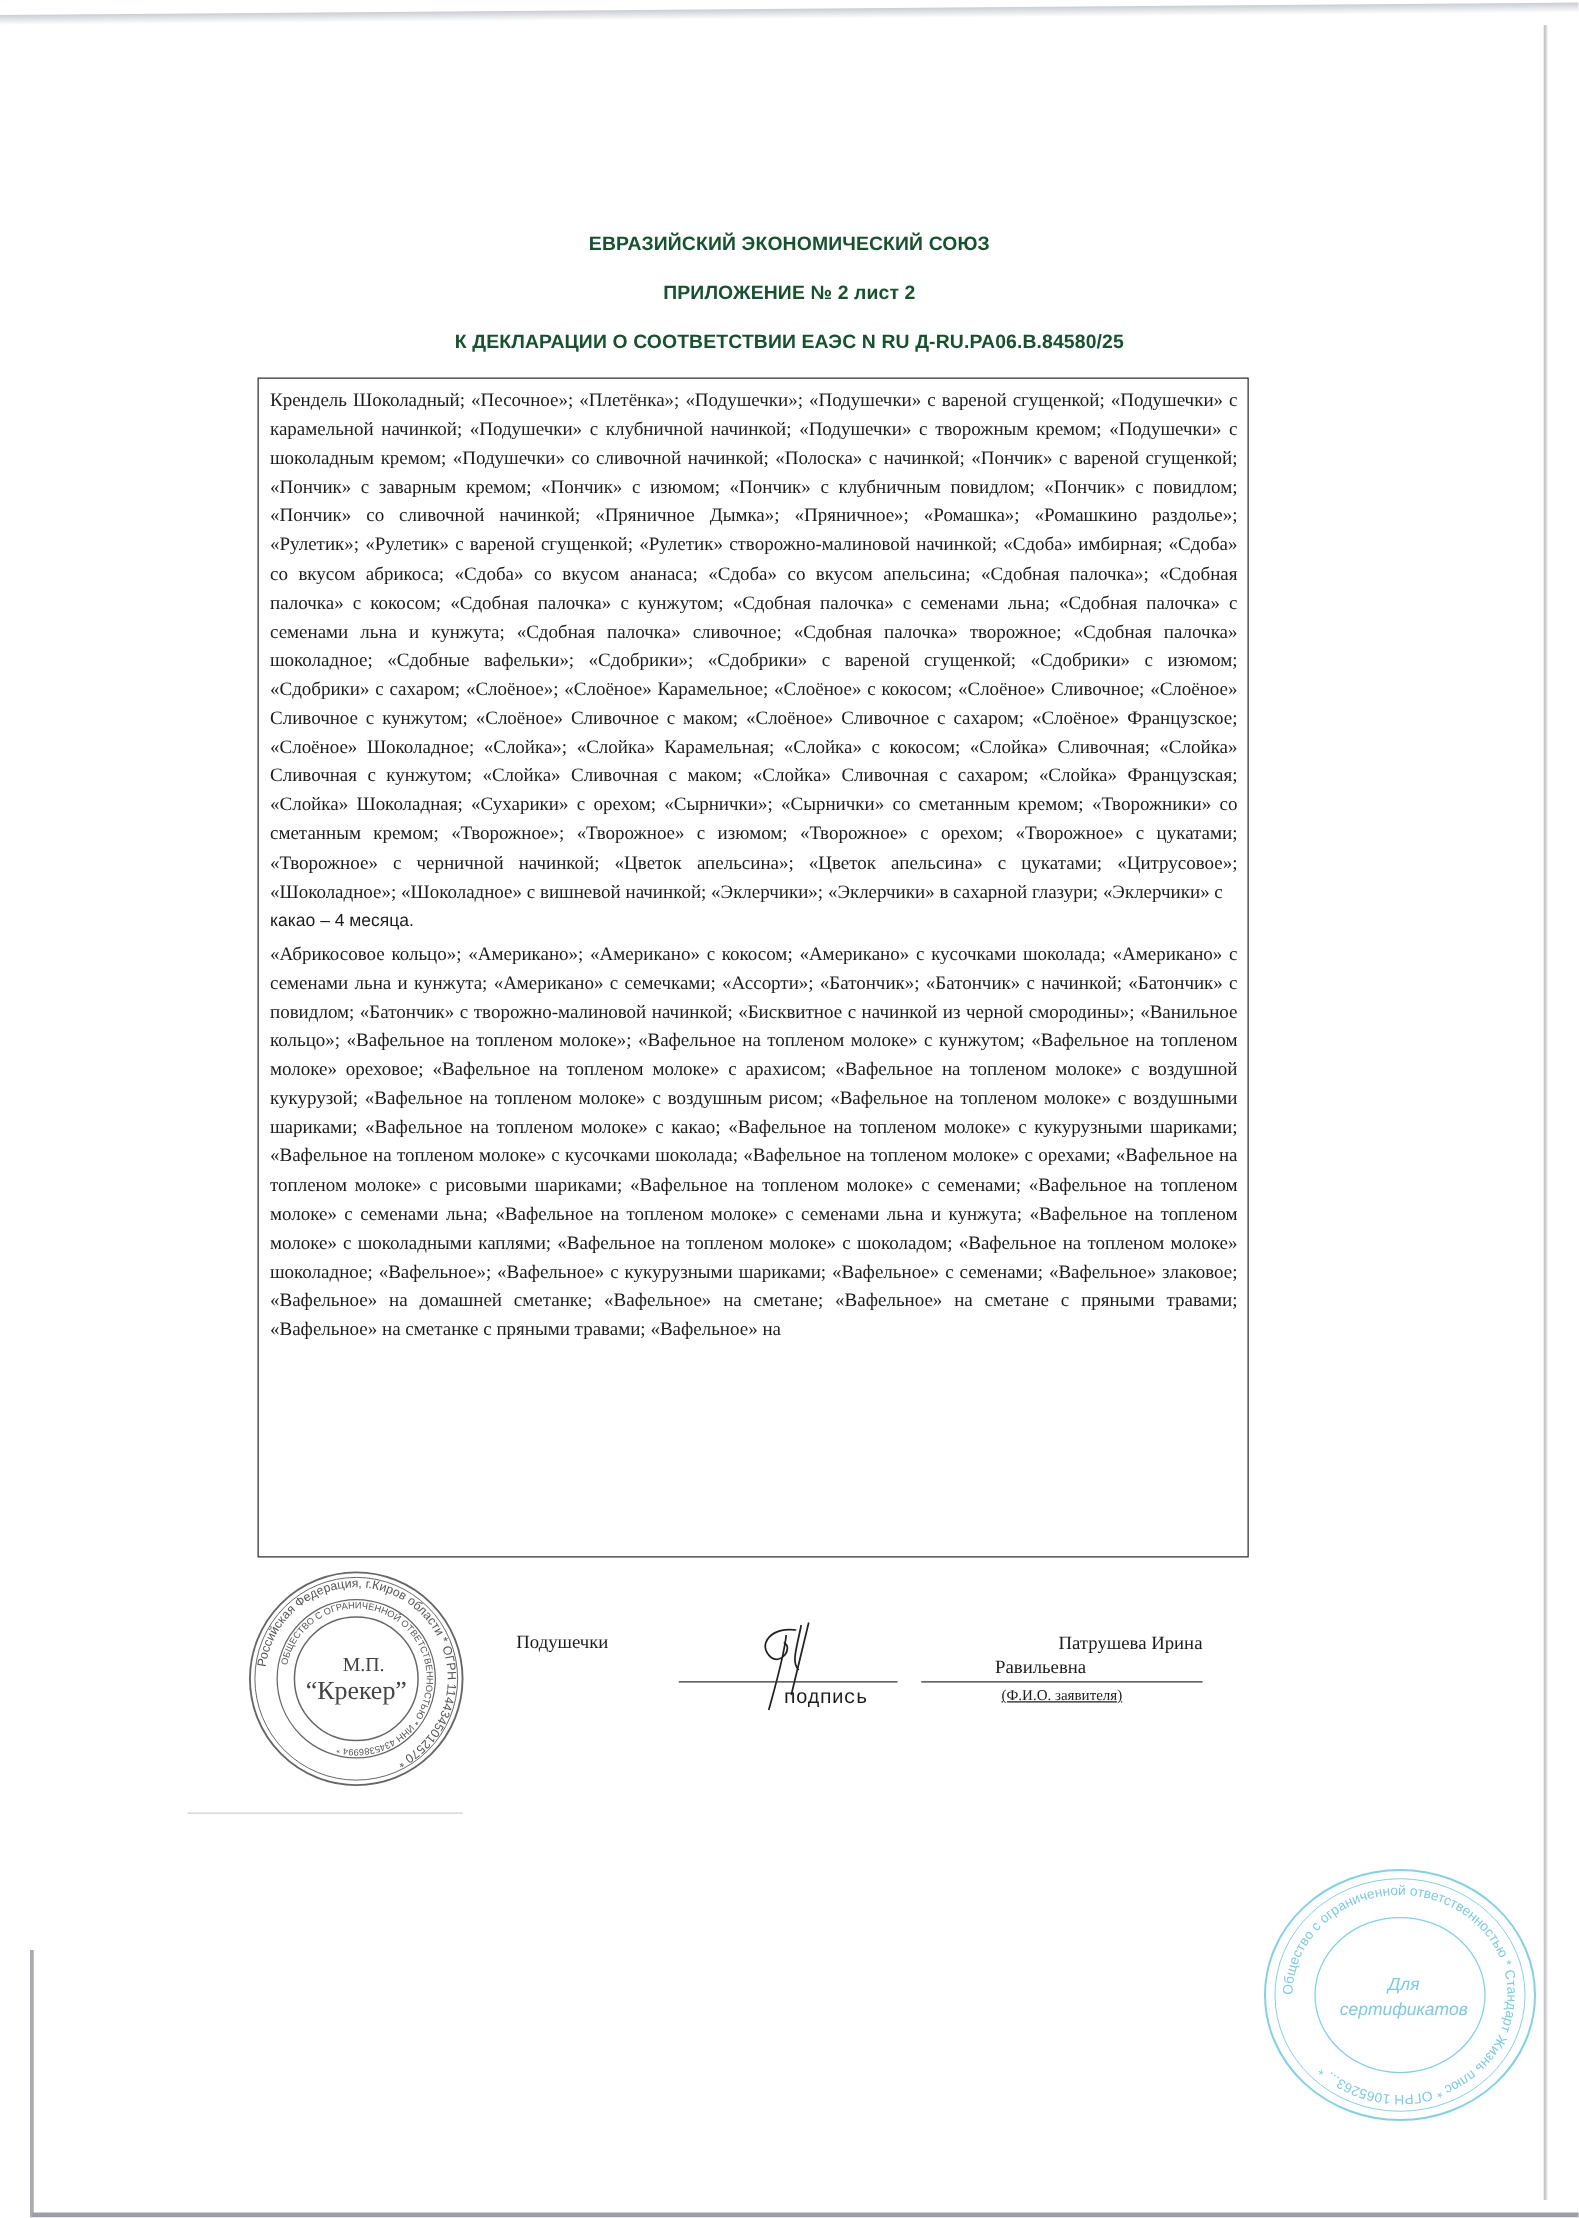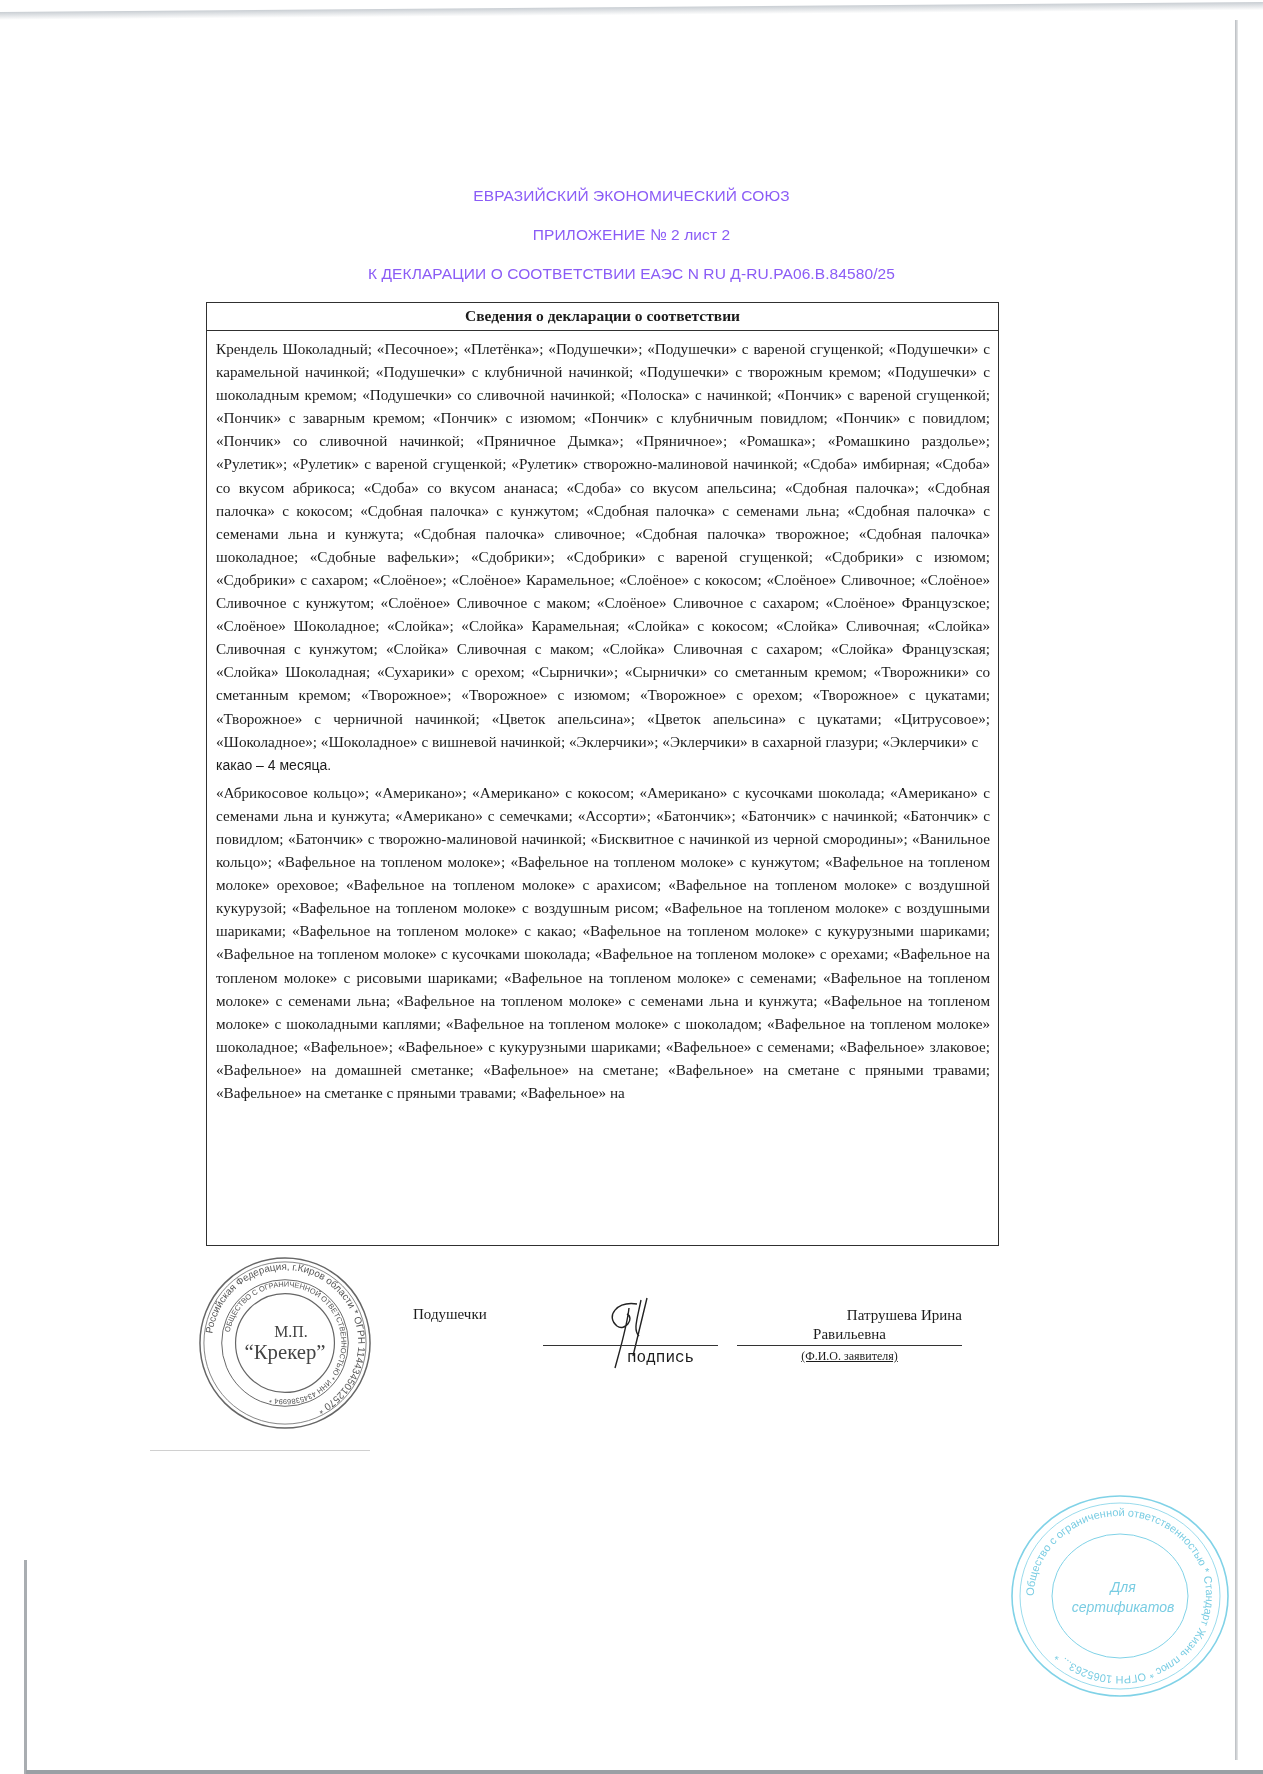--- a/index.html
+++ b/index.html
@@ -2,59 +2,58 @@
 <html><head>
 <meta charset="utf-8">
 <style>
   html, body { margin: 0; padding: 0; background: #ffffff; }
   body { width: 1263px; height: 1774px; position: relative; overflow: hidden; font-family: "Liberation Serif", serif; color: #1c1c1c; }
   .page-edge-top { position: absolute; left: 0; top: 12px; width: 1263px; height: 8px; background: linear-gradient(#c9ced3, #ffffff); transform: rotate(-0.45deg); transform-origin: left; }
   .page-edge-right { position: absolute; right: 25px; top: 20px; width: 3px; height: 1740px; background: linear-gradient(90deg, #b8bcc0, #e8e9ea); }
   .page-edge-left { position: absolute; left: 24px; top: 1560px; width: 3px; height: 214px; background: #a9adb1; }
   .page-edge-bottom { position: absolute; left: 26px; top: 1770px; width: 1237px; height: 4px; background: #9aa0a5; }
 
-  .h-sans { position: absolute; left: 0; width: 1263px; text-align: center; font-family: "Liberation Sans", sans-serif; font-weight: normal; font-size: 15.5px; color: #8b5cf6; letter-spacing: 0.1px; }
+  .h-sans { position: absolute; left: 0; width: 1263px; text-align: center; font-family: "Liberation Sans", sans-serif; font-weight: bold; font-size: 15.5px; color: #14532d; letter-spacing: 0.1px; }
   #h1 { top: 187px; }
   #h2 { top: 226px; }
   #h3 { top: 265px; }
 
   .box { position: absolute; left: 206px; top: 302px; width: 791px; height: 942px; border: 1.5px solid #303030; }
   .box-head { height: 27px; border-bottom: 1.5px solid #303030; text-align: center; font-weight: bold; font-size: 15.5px; line-height: 26px; }
   .box-body { padding: 6px 8px 0 9px; font-size: 15.2px; line-height: 23.1px; text-align: justify; }
   .para { margin: 0; }
   .para + .para { margin-top: 4px; }
   .para-end { font-family: "Liberation Sans", sans-serif; font-size: 14px; }
 
   .stamp-left { position: absolute; left: 196px; top: 1254px; width: 178px; height: 178px; }
   .stamp-right { position: absolute; left: 1005px; top: 1488px; width: 230px; height: 215px; opacity: 0.75; }
 
   .applicant-label { position: absolute; left: 413px; top: 1306px; font-size: 15px; }
   .sig-line-1 { position: absolute; left: 543px; top: 1345px; width: 175px; border-top: 1.3px solid #333; }
   .sig-line-2 { position: absolute; left: 737px; top: 1345px; width: 225px; border-top: 1.3px solid #333; }
   .sig-caption { position: absolute; left: 627px; top: 1349px; font-size: 16px; font-family: Liberation Mono, monospace; }
   .fio-line1 { position: absolute; left: 737px; top: 1307px; width: 225px; text-align: right; font-size: 15px; }
-  .fio-line2 { position: absolute; left: 737px; top: 1326px; width: 225px; text-align: center; font-size: 15px; }
+  .fio-line2 { position: absolute; left: 720px; top: 1326px; width: 225px; text-align: center; font-size: 15px; }
   .fio-caption { position: absolute; left: 737px; top: 1349px; width: 225px; text-align: center; font-size: 12px; text-decoration: underline; }
   .signature { position: absolute; left: 597px; top: 1296px; width: 70px; height: 80px; }
   .stray-line { position: absolute; left: 150px; top: 1450px; width: 220px; border-top: 1px solid #d0d0d0; }
 </style>
 </head>
 <body>
 
 <div class="page-edge-top"></div>
 <div class="page-edge-right"></div>
 <div class="page-edge-left"></div>
 <div class="page-edge-bottom"></div>
 
 <div id="h1" class="h-sans">ЕВРАЗИЙСКИЙ ЭКОНОМИЧЕСКИЙ СОЮЗ</div>
 <div id="h2" class="h-sans">ПРИЛОЖЕНИЕ № 2 лист 2</div>
 <div id="h3" class="h-sans">К ДЕКЛАРАЦИИ О СООТВЕТСТВИИ ЕАЭС N RU Д-RU.PA06.B.84580/25</div>
 
 <div class="box">
-  <div class="box-head">Сведения о декларации о соответствии</div>
   <div class="box-body">
     <p class="para"><span>Крендель Шоколадный; «Песочное»; «Плетёнка»; «Подушечки»; «Подушечки» с вареной сгущенкой; «Подушечки» с карамельной начинкой; «Подушечки» с клубничной начинкой; «Подушечки» с творожным кремом; «Подушечки» с шоколадным кремом; «Подушечки» со сливочной начинкой; «Полоска» с начинкой; «Пончик» с вареной сгущенкой; «Пончик» с заварным кремом; «Пончик» с изюмом; «Пончик» с клубничным повидлом; «Пончик» с повидлом; «Пончик» со сливочной начинкой; «Пряничное Дымка»; «Пряничное»; «Ромашка»; «Ромашкино раздолье»; «Рулетик»; «Рулетик» с вареной сгущенкой; «Рулетик» створожно-малиновой начинкой; «Сдоба» имбирная; «Сдоба» со вкусом абрикоса; «Сдоба» со вкусом ананаса; «Сдоба» со вкусом апельсина; «Сдобная палочка»; «Сдобная палочка» с кокосом; «Сдобная палочка» с кунжутом; «Сдобная палочка» с семенами льна; «Сдобная палочка» с семенами льна и кунжута; «Сдобная палочка» сливочное; «Сдобная палочка» творожное; «Сдобная палочка» шоколадное; «Сдобные вафельки»; «Сдобрики»; «Сдобрики» с вареной сгущенкой; «Сдобрики» с изюмом; «Сдобрики» с сахаром; «Слоёное»; «Слоёное» Карамельное; «Слоёное» с кокосом; «Слоёное» Сливочное; «Слоёное» Сливочное с кунжутом; «Слоёное» Сливочное с маком; «Слоёное» Сливочное с сахаром; «Слоёное» Французское; «Слоёное» Шоколадное; «Слойка»; «Слойка» Карамельная; «Слойка» с кокосом; «Слойка» Сливочная; «Слойка» Сливочная с кунжутом; «Слойка» Сливочная с маком; «Слойка» Сливочная с сахаром; «Слойка» Французская; «Слойка» Шоколадная; «Сухарики» с орехом; «Сырнички»; «Сырнички» со сметанным кремом; «Творожники» со сметанным кремом; «Творожное»; «Творожное» с изюмом; «Творожное» с орехом; «Творожное» с цукатами; «Творожное» с черничной начинкой; «Цветок апельсина»; «Цветок апельсина» с цукатами; «Цитрусовое»; «Шоколадное»; «Шоколадное» с вишневой начинкой; «Эклерчики»; «Эклерчики» в сахарной глазури; «Эклерчики» с</span><br><span class="para-end">какао – 4 месяца.</span></p>
     <p class="para">«Абрикосовое кольцо»; «Американо»; «Американо» с кокосом; «Американо» с кусочками шоколада; «Американо» с семенами льна и кунжута; «Американо» с семечками; «Ассорти»; «Батончик»; «Батончик» с начинкой; «Батончик» с повидлом; «Батончик» с творожно-малиновой начинкой; «Бисквитное с начинкой из черной смородины»; «Ванильное кольцо»; «Вафельное на топленом молоке»; «Вафельное на топленом молоке» с кунжутом; «Вафельное на топленом молоке» ореховое; «Вафельное на топленом молоке» с арахисом; «Вафельное на топленом молоке» с воздушной кукурузой; «Вафельное на топленом молоке» с воздушным рисом; «Вафельное на топленом молоке» с воздушными шариками; «Вафельное на топленом молоке» с какао; «Вафельное на топленом молоке» с кукурузными шариками; «Вафельное на топленом молоке» с кусочками шоколада; «Вафельное на топленом молоке» с орехами; «Вафельное на топленом молоке» с рисовыми шариками; «Вафельное на топленом молоке» с семенами; «Вафельное на топленом молоке» с семенами льна; «Вафельное на топленом молоке» с семенами льна и кунжута; «Вафельное на топленом молоке» с шоколадными каплями; «Вафельное на топленом молоке» с шоколадом; «Вафельное на топленом молоке» шоколадное; «Вафельное»; «Вафельное» с кукурузными шариками; «Вафельное» с семенами; «Вафельное» злаковое; «Вафельное» на домашней сметанке; «Вафельное» на сметане; «Вафельное» на сметане с пряными травами; «Вафельное» на сметанке с пряными травами; «Вафельное» на</p>
   </div>
 </div>
 
 <svg class="stamp-left" viewBox="0 0 180 180">
   <circle cx="90" cy="90" r="86" fill="none" stroke="#666" stroke-width="1.5"></circle>
   <circle cx="90" cy="90" r="82" fill="none" stroke="#666" stroke-width="0.8"></circle>
   <circle cx="90" cy="90" r="64" fill="none" stroke="#666" stroke-width="1"></circle>

